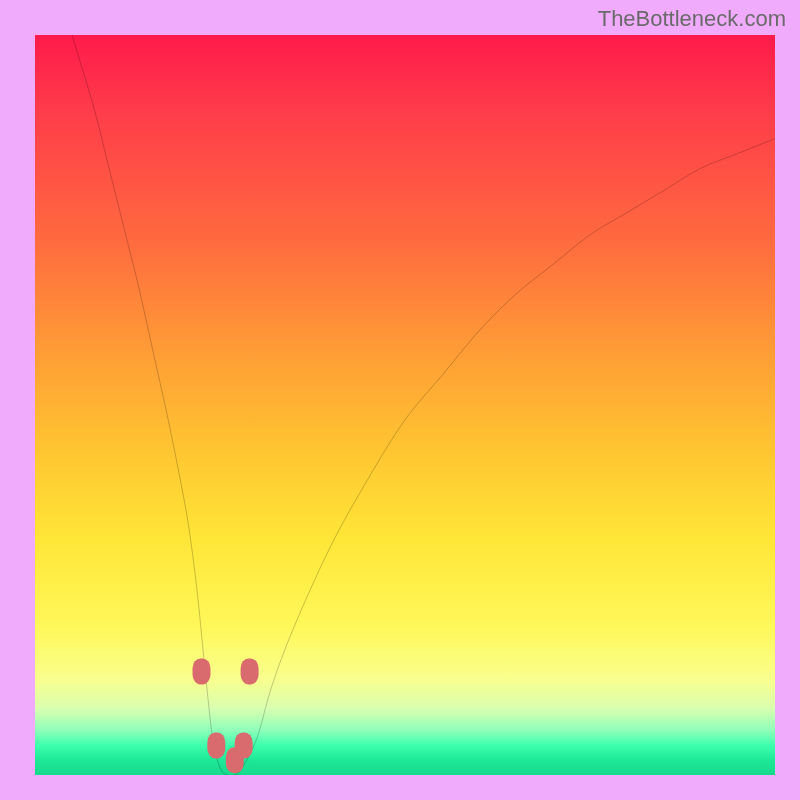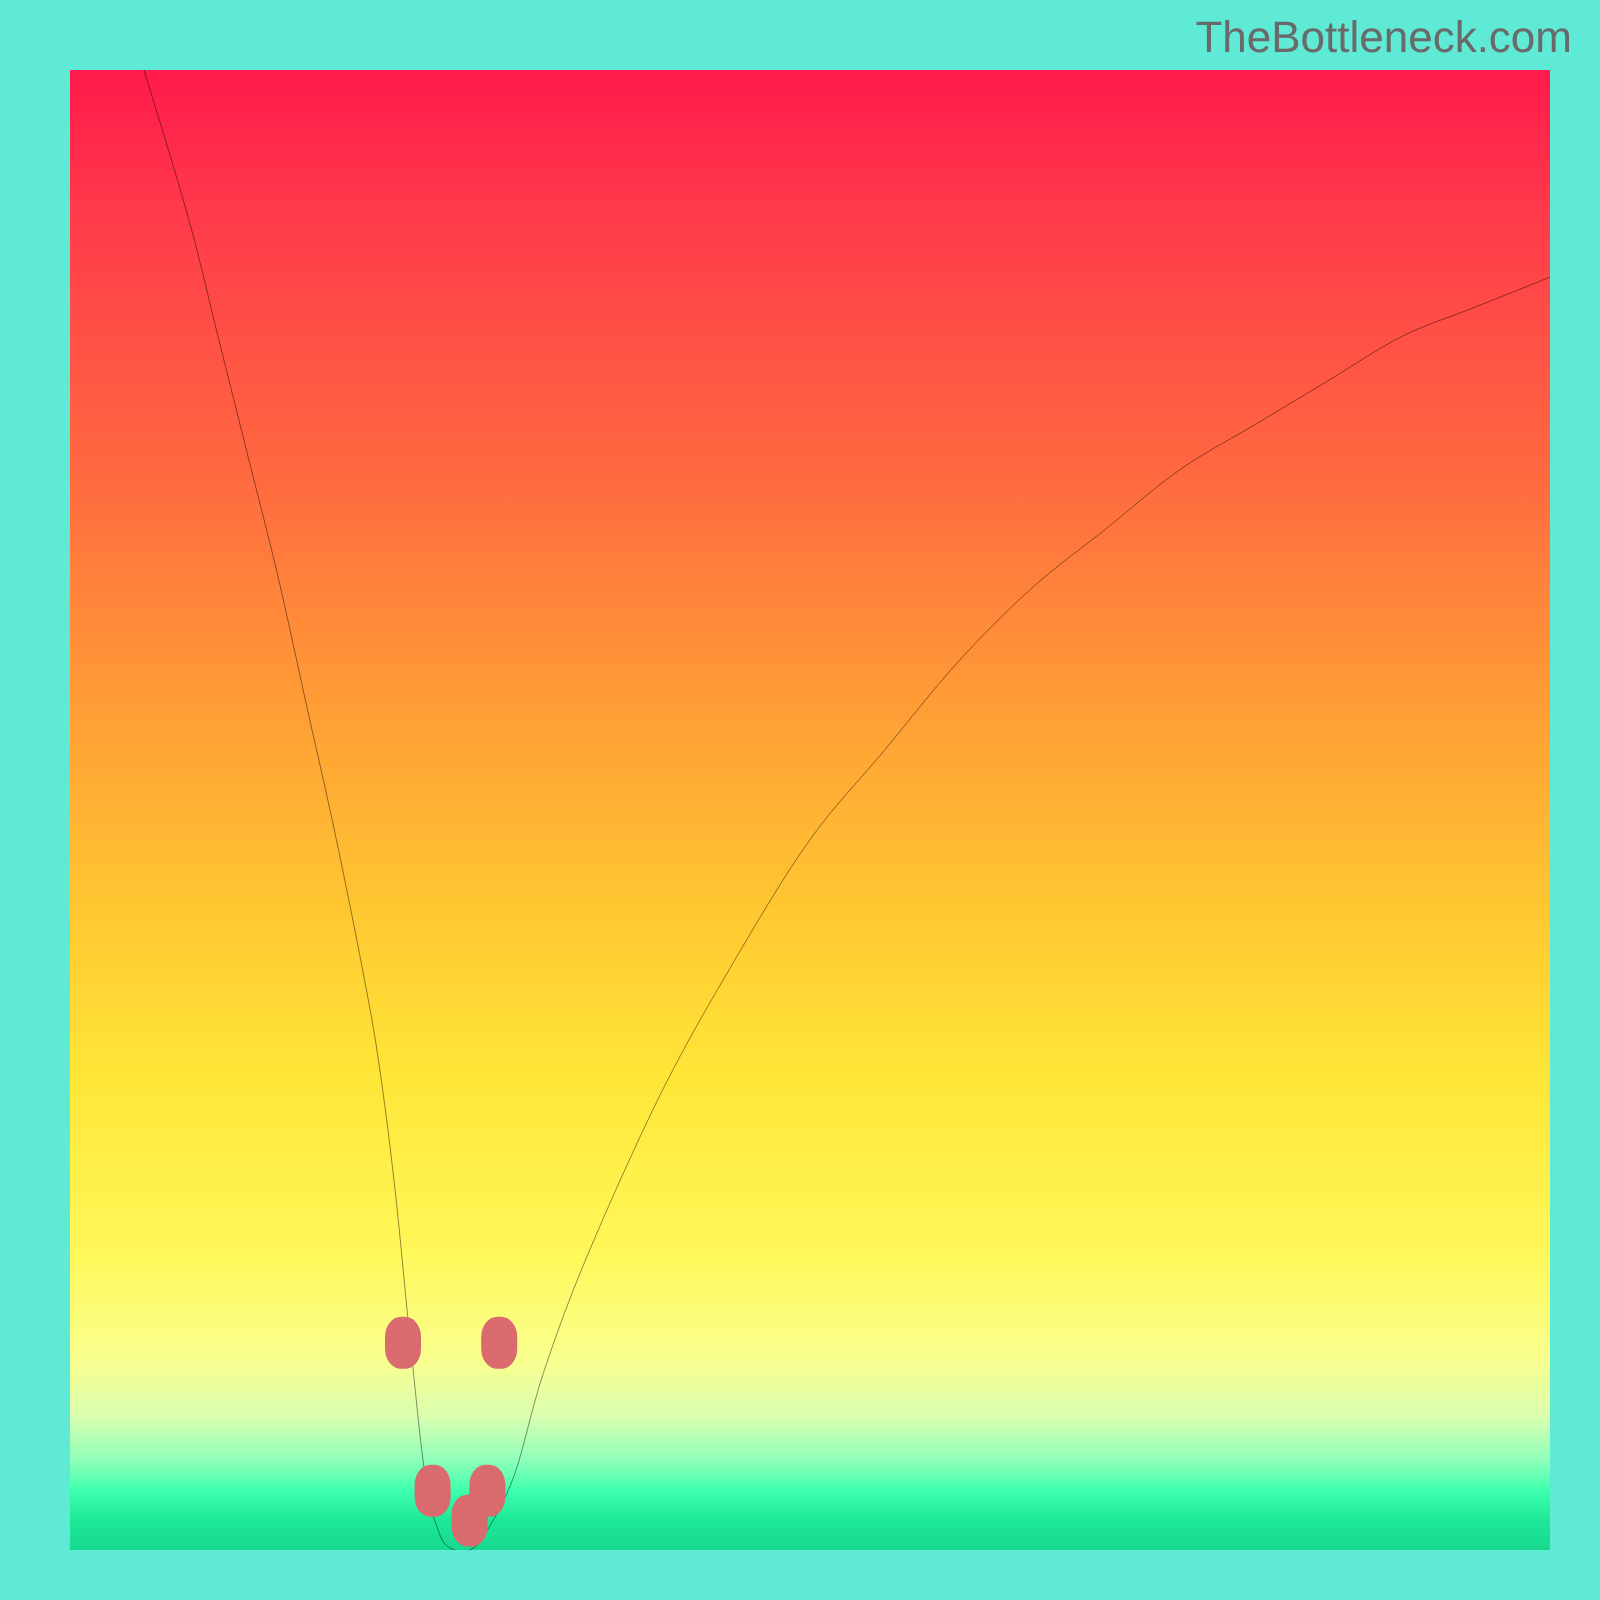--- a/index.html
+++ b/index.html
@@ -10,21 +10,21 @@
     overflow: hidden;
     background: #000;
     font-family: Arial, Helvetica, sans-serif;
   }
   .frame {
     position: absolute;
     left: 0;
     top: 0;
     width: 800px;
     height: 800px;
-    background: #5eead4;
+    background: #f0abfc;
   }
   .plot-area {
     position: absolute;
     left: 35px;
     top: 35px;
     width: 740px;
     height: 740px;
     
     background: linear-gradient(
       to bottom,

